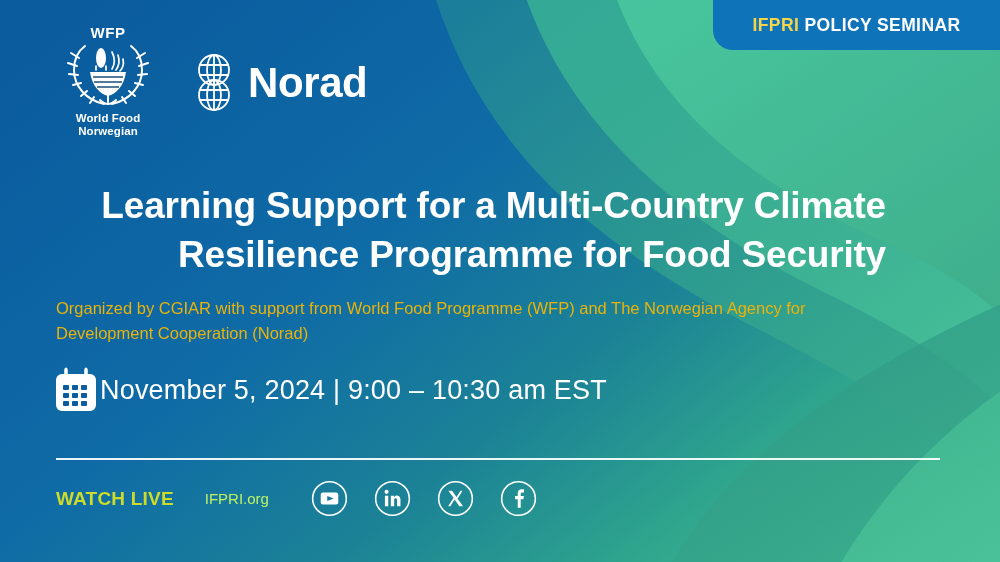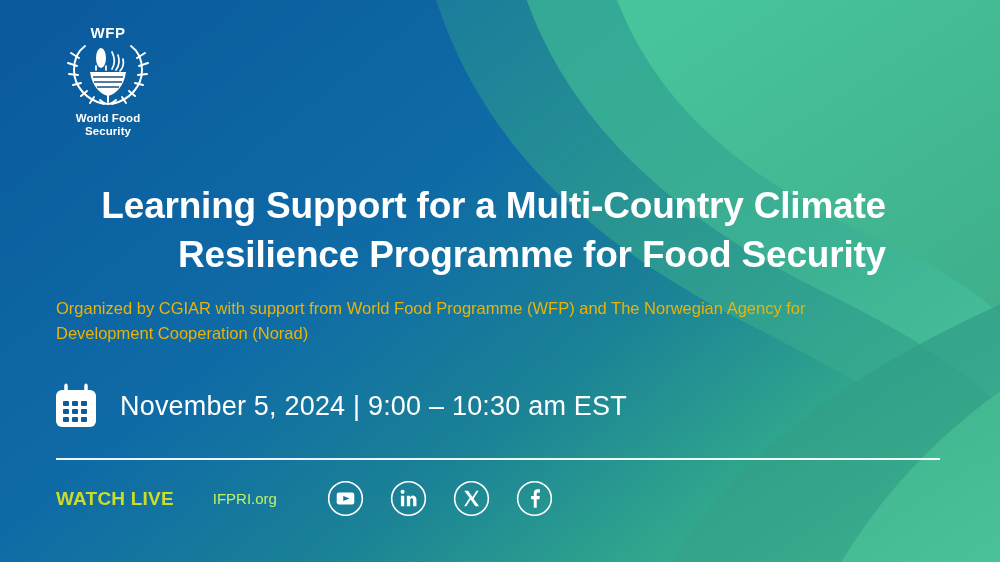--- a/index.html
+++ b/index.html
@@ -56,39 +56,39 @@
     line-height:1.33;letter-spacing:-.2px;text-align:right;
   }
   
   .subtitle{
     position:absolute;left:56px;top:279px;width:830px;
     color:#eab308;font-size:16.5px;font-weight:400;line-height:1.55;
   }
 
   
   .date-row{
-    position:absolute;left:52px;top:382px;
-    display:flex;align-items:center;gap:20px;
+    position:absolute;left:52px;top:366px;
+    display:flex;align-items:center;
   }
   .cal-icon{width:48px;height:48px;flex:none;display:block;}
   .date-text{
     color:#ffffff;font-size:27px;font-weight:400;letter-spacing:.2px;
     white-space:nowrap;
   }
 
   
   .divider{
     position:absolute;left:56px;top:458px;width:884px;height:2px;
     background:#ffffff;opacity:.92;
   }
 
   
   .footer{
     position:absolute;left:56px;top:480px;
-    display:flex;align-items:center;gap:8px;
+    display:flex;align-items:center;gap:0;
   }
   .watch-live{
     color:#cddc29;font-size:19px;font-weight:bold;letter-spacing:.2px;
     white-space:nowrap;
   }
   .site{
     color:#bef264;font-size:15px;font-weight:400;margin-left:31px;
     white-space:nowrap;
   }
   .socials{display:flex;align-items:center;gap:26px;margin-left:42px;}
@@ -138,20 +138,25 @@
 
     <path d="M520,-20 C560,110 660,215 840,300 C930,345 985,385 1010,420 L1010,-20 Z" fill="url(#gW2)" opacity="0.95"></path>
 
     <path d="M610,-20 C645,90 730,175 880,240 C945,270 990,300 1010,325 L1010,-20 Z" fill="url(#gW3)" opacity="0.9"></path>
 
     <path d="M660,582 C720,470 830,380 1010,300 L1010,582 Z" fill="url(#gW4)" opacity="0.75"></path>
 
     <path d="M830,582 C880,490 950,425 1010,385 L1010,582 Z" fill="url(#gW5)" opacity="0.85"></path>
   </svg>
 
+  <div class="banner">
+    <span class="banner-text">
+      <span class="ifpri">IFPRI</span><span>&nbsp;</span><span>POLICY SEMINAR</span>
+    </span>
+  </div>
 
   <div class="content">
 
     <div class="logo-row">
 
 
       <div class="logo logo-wfp">
         <div style="color:#fff;font-size:15px;font-weight:bold;letter-spacing:.5px;margin-bottom:1px;">WFP</div>
         <svg width="84" height="66" viewBox="0 0 84 66">
           <g fill="none" stroke="#ffffff" stroke-width="2" stroke-linecap="round">
@@ -181,24 +186,39 @@
           </g>
           <g stroke="#1b4f7a" stroke-width="1.6">
             <path d="M27,35 H57 M28,40 H56 M31,45 H53"></path>
           </g>
           <g fill="none" stroke="#ffffff" stroke-width="2" stroke-linecap="round">
             <path d="M42,54 L42,60 M34,58 C37,61 40,62 42,62 C44,62 47,61 50,58"></path>
           </g>
         </svg>
         <div class="logo-cap cap-wfp">
           <span>World Food</span><br>
-          <span>Security</span>
+          <span>Norwegian</span>
         </div>
       </div>
 
+      <div class="logo-norad">
+        <svg width="48" height="62" viewBox="0 0 48 62">
+          <g fill="none" stroke="#ffffff" stroke-width="1.8">
+
+            <circle cx="24" cy="18" r="15"></circle>
+            <ellipse cx="24" cy="18" rx="7" ry="15"></ellipse>
+            <path d="M9.6,13 H38.4 M9.6,23 H38.4 M24,3 L24,33"></path>
+
+            <circle cx="24" cy="43" r="15"></circle>
+            <ellipse cx="24" cy="43" rx="7" ry="15"></ellipse>
+            <path d="M9.6,38 H38.4 M9.6,48 H38.4 M24,28 L24,58"></path>
+          </g>
+        </svg>
+        <div class="norad-word">Norad</div>
+      </div>
     </div>
 
     <h1 class="title">Learning Support for a Multi-Country Climate Resilience Programme for Food Security</h1>
 
     <p class="subtitle">Organized by CGIAR with support from World Food Programme (WFP) and The Norwegian Agency for Development Cooperation (Norad)</p>
 
     <div class="date-row">
       <svg class="cal-icon" viewBox="0 0 48 48">
         <g fill="none" stroke="#ffffff" stroke-width="3" stroke-linecap="round">
           <path d="M14,3 L14,10"></path>

